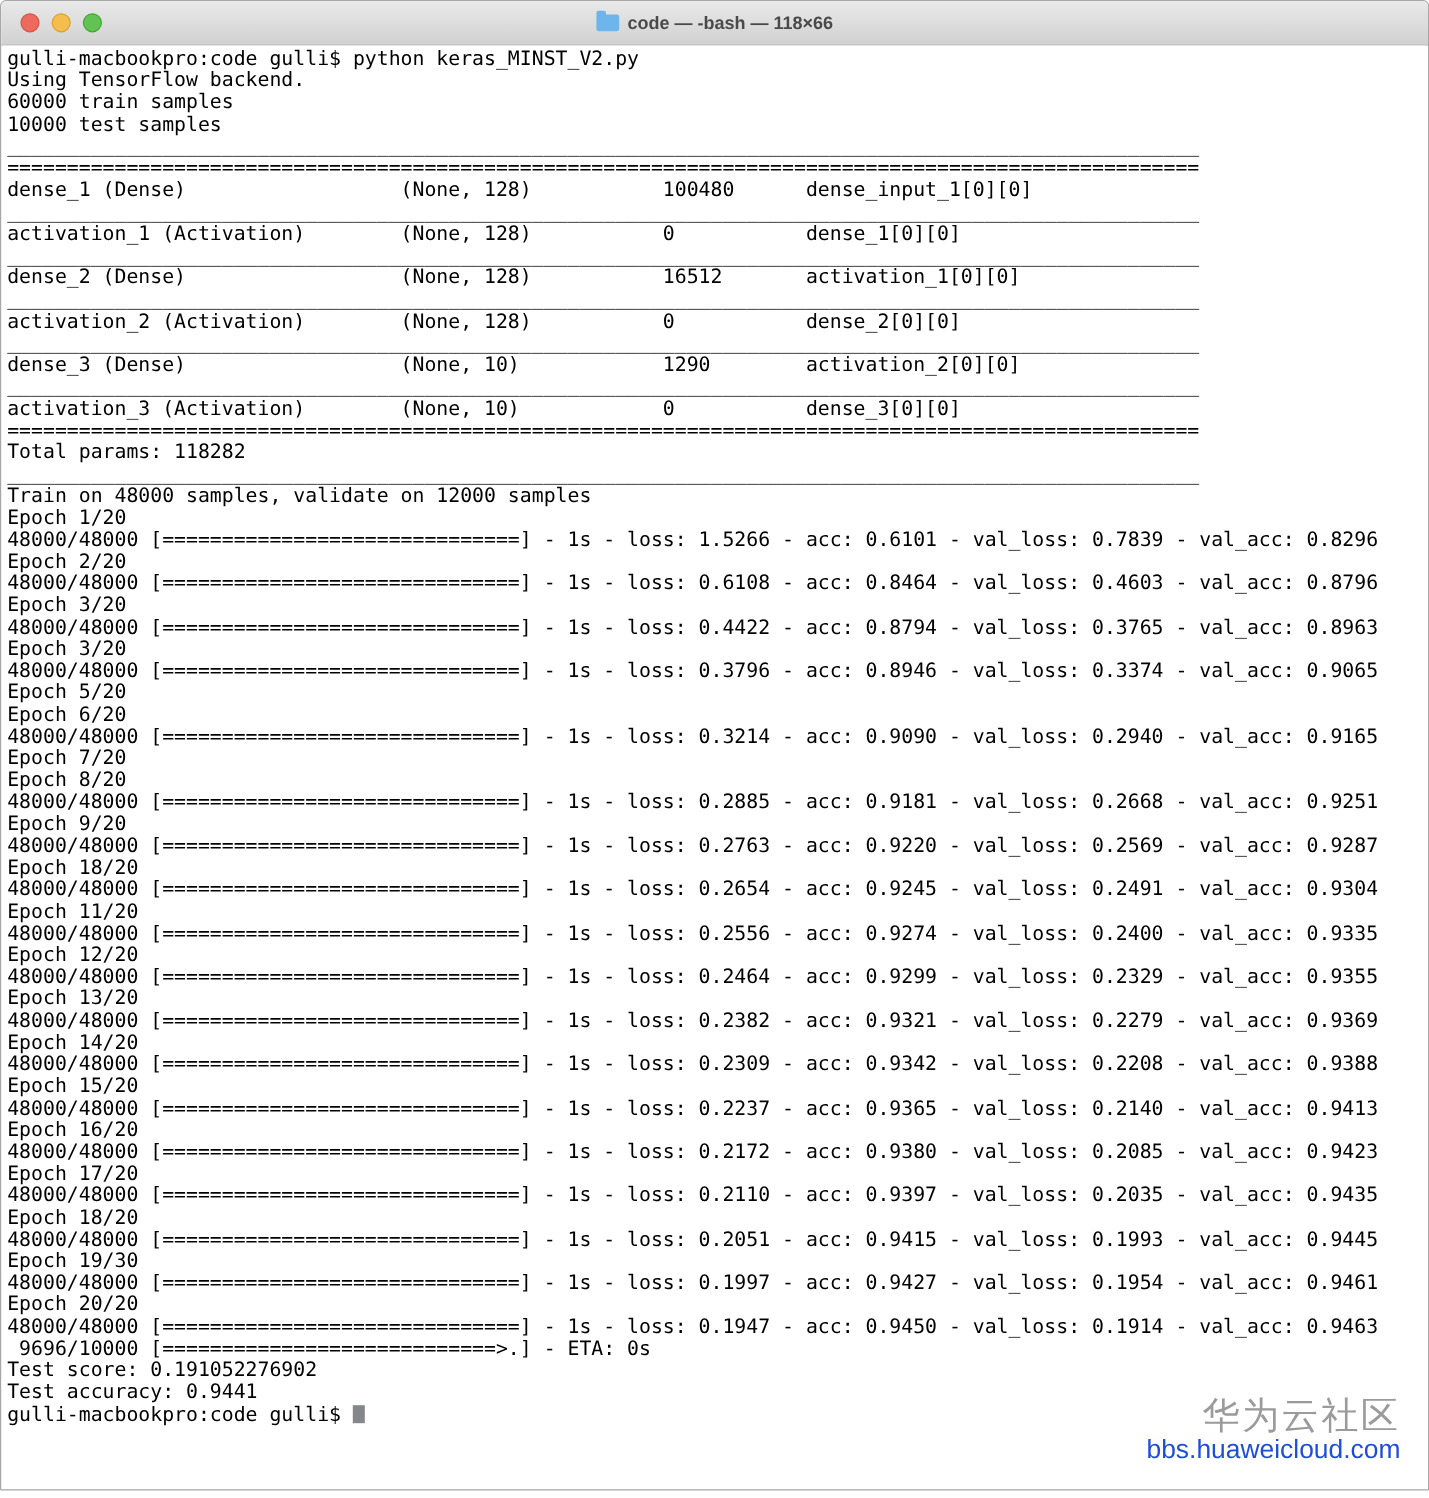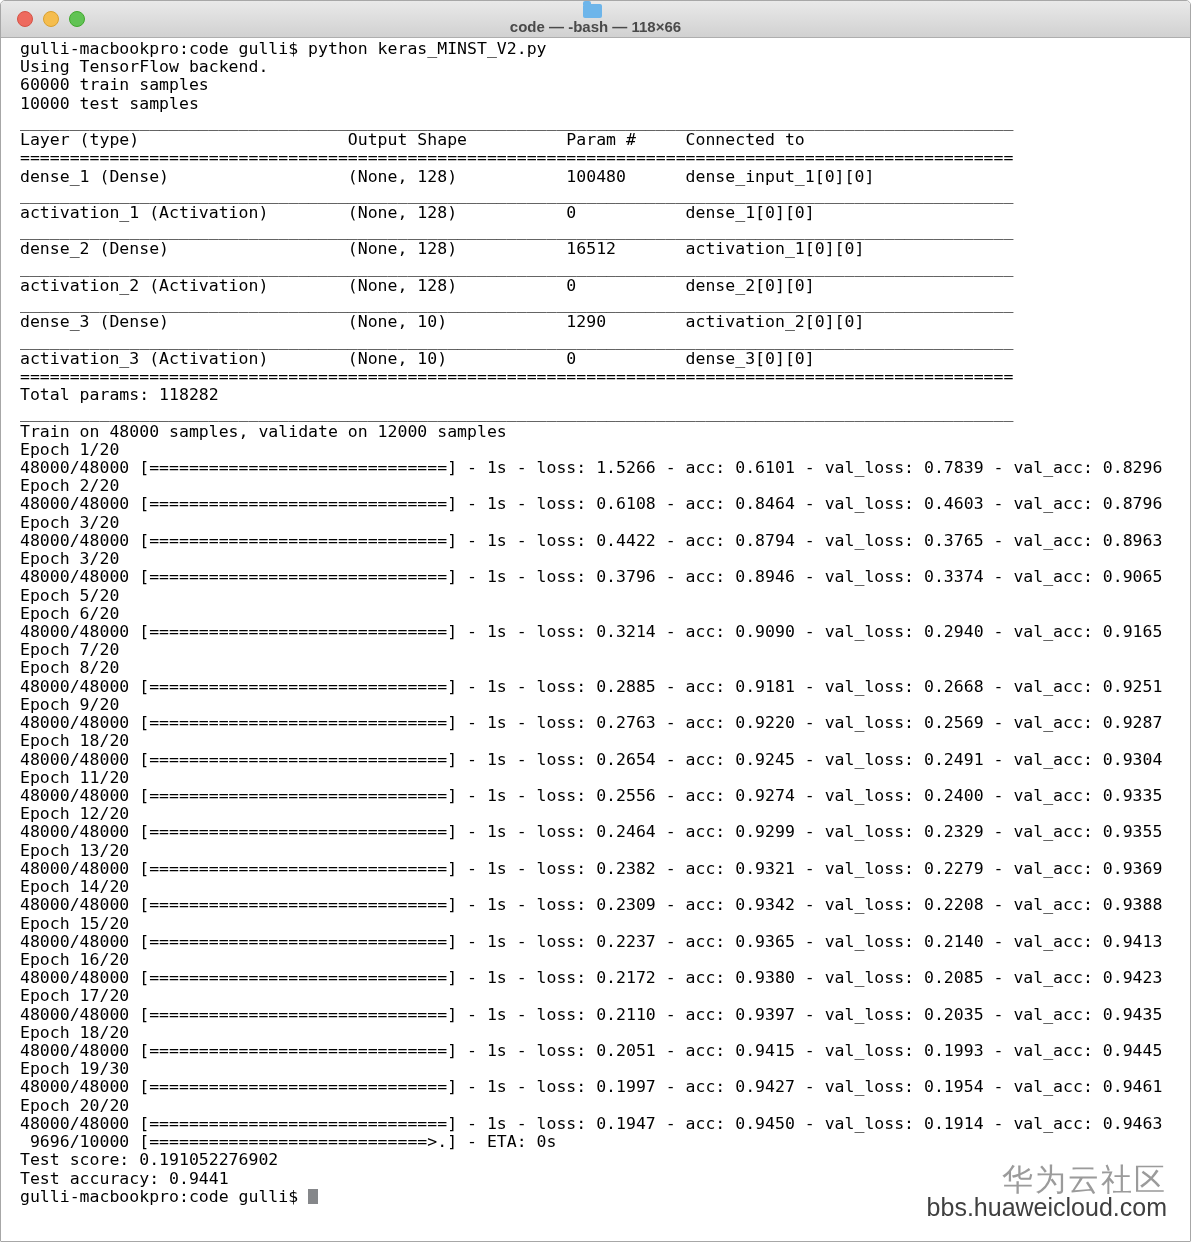--- a/index.html
+++ b/index.html
@@ -8,36 +8,36 @@
   .window { position:relative; width:1191px; height:1242px; box-sizing:border-box;
             border:1px solid #a7a7a7; border-radius:5px 5px 1px 1px; overflow:hidden; background:#fff; }
   .titlebar { position:relative; height:36px;
               background:linear-gradient(#e9e9e9,#d1d1d1);
               border-bottom:1px solid #aeaeae; }
   .lights { position:absolute; left:16px; top:10px; display:flex; }
   .light { width:16px; height:16px; border-radius:50%; margin-right:10px; box-sizing:border-box; }
   .light.red    { background:#ee6a5e; border:1px solid #d55346; }
   .light.yellow { background:#f5bd4e; border:1px solid #d9a02f; }
   .light.green  { background:#61c354; border:1px solid #41a82e; }
-  .titlewrap { position:absolute; inset:0; display:flex; align-items:center; justify-content:center;flex-direction:column; }
+  .titlewrap { position:absolute; inset:0; display:flex; align-items:center; justify-content:center; }
   .folder { width:19px; height:14px; background:#6db5ea; border-radius:2px; position:relative; margin-right:7px; }
   .folder::before { content:""; position:absolute; top:-3px; left:0; width:8px; height:4px;
                     background:#6db5ea; border-radius:2px 2px 0 0; }
   .title { font-size:15px; font-weight:bold; color:#4a4a4a; }
   .screen { position:absolute; top:37px; left:1px; right:1px; bottom:1px; background:#fff;
-            padding:2px 0 0 18px; overflow:hidden;
+            padding:2px 0 0 4px; overflow:hidden;
             font-family:"DejaVu Sans Mono","Liberation Mono",monospace;
             font-size:16.5px; line-height:18.22px; color:#000; }
   .tline, .promptline { white-space:pre; height:18.22px; }
   .cursor { display:inline-block; width:10px; height:15px; background:#85878a;
             vertical-align:-2px; }
   .watermark { position:absolute; right:22px; bottom:22px; text-align:right;
                font-family:"Liberation Sans", sans-serif; pointer-events:none; }
   .wm-cn  { font-size:31px; color:#9b9b9b; letter-spacing:2px; line-height:33px; }
-  .wm-url { font-size:25px; color:#404040; line-height:21px; margin-top:1px; }
+  .wm-url { font-size:22px; color:#1d4ed8; line-height:21px; margin-top:1px; }
 </style>
 </head>
 <body>
 
 <div class="window">
   <div class="titlebar">
     <div class="lights">
       <span class="light red"></span>
       <span class="light yellow"></span>
       <span class="light green"></span>
@@ -48,21 +48,20 @@
     </div>
   </div>
 
   <div class="screen">
     <div>
         <div class="tline">gulli-macbookpro:code gulli$ python keras_MINST_V2.py</div>
         <div class="tline">Using TensorFlow backend.</div>
         <div class="tline">60000 train samples</div>
         <div class="tline">10000 test samples</div>
         <div class="tline">____________________________________________________________________________________________________</div>
-        <div class="tline">Layer (type)                     Output Shape          Param #     Connected to</div>
         <div class="tline">====================================================================================================</div>
         <div class="tline">dense_1 (Dense)                  (None, 128)           100480      dense_input_1[0][0]</div>
         <div class="tline">____________________________________________________________________________________________________</div>
         <div class="tline">activation_1 (Activation)        (None, 128)           0           dense_1[0][0]</div>
         <div class="tline">____________________________________________________________________________________________________</div>
         <div class="tline">dense_2 (Dense)                  (None, 128)           16512       activation_1[0][0]</div>
         <div class="tline">____________________________________________________________________________________________________</div>
         <div class="tline">activation_2 (Activation)        (None, 128)           0           dense_2[0][0]</div>
         <div class="tline">____________________________________________________________________________________________________</div>
         <div class="tline">dense_3 (Dense)                  (None, 10)            1290        activation_2[0][0]</div>

